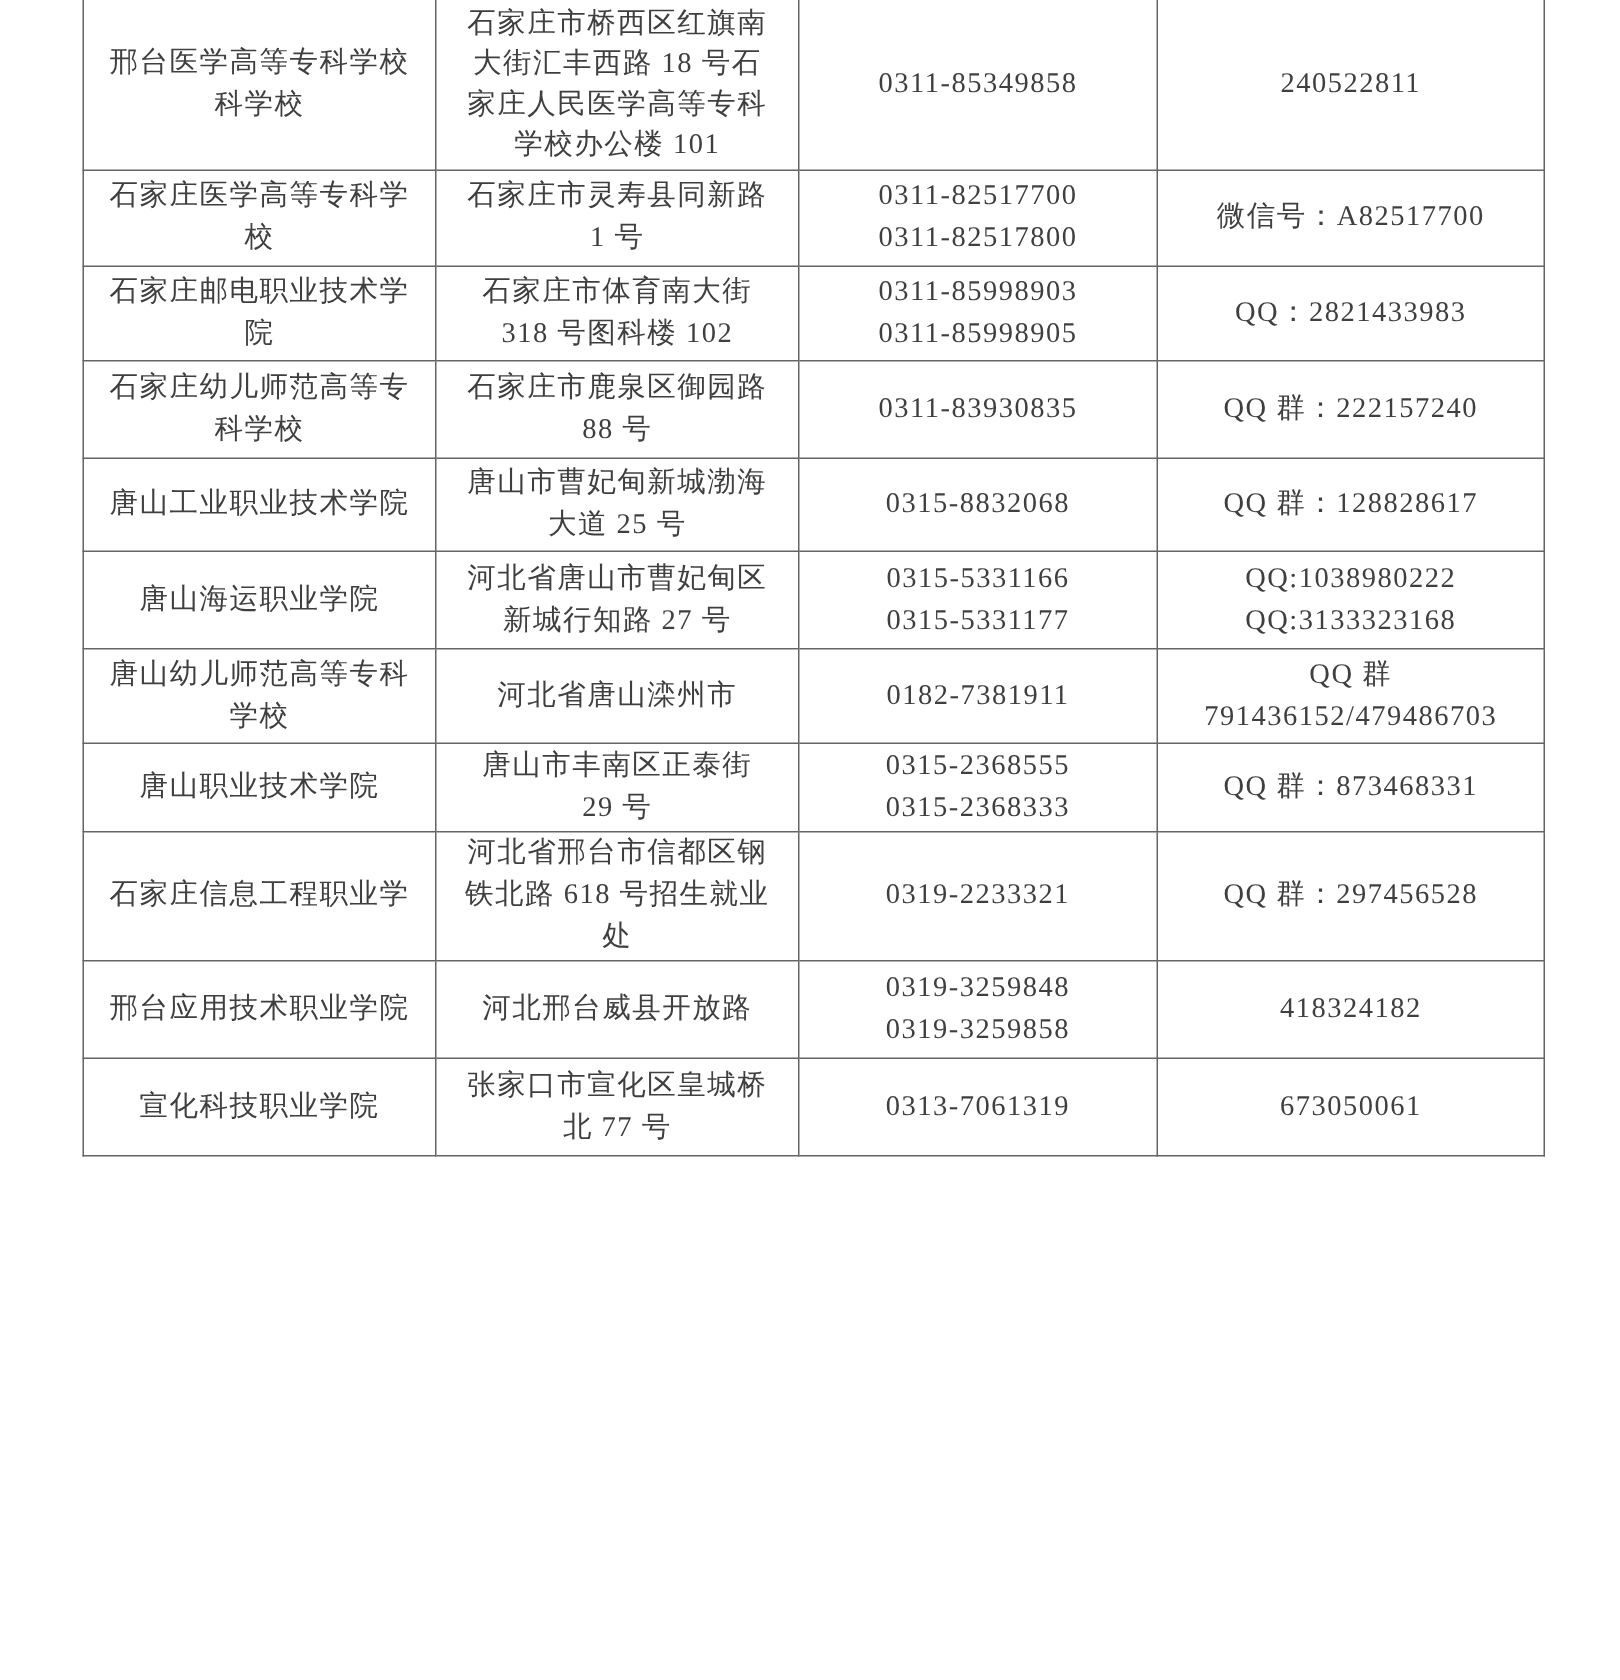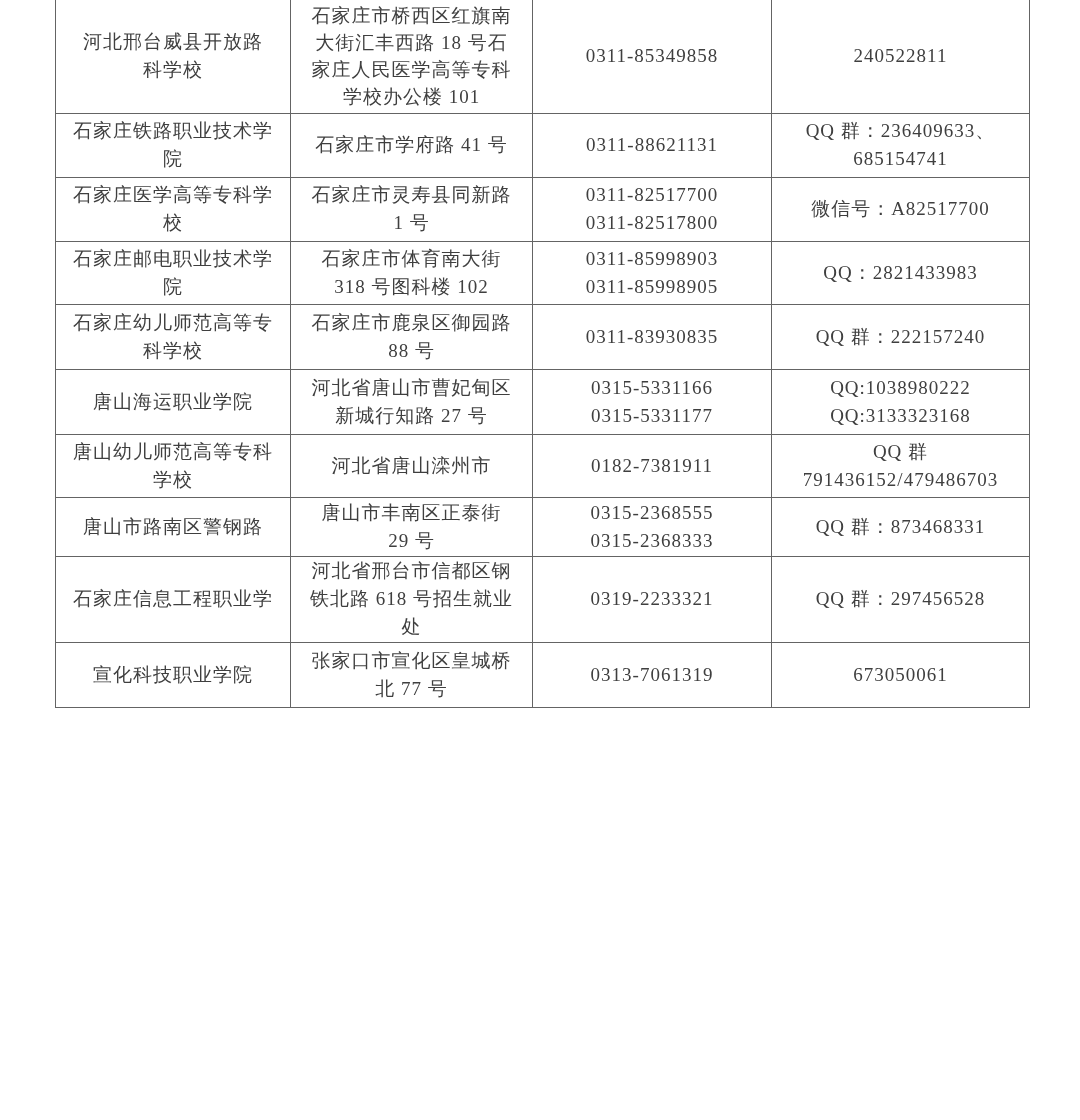--- a/index.html
+++ b/index.html
@@ -49,36 +49,28 @@
 <div class="page">
   <table class="contact-table">
     <colgroup>
       <col style="width:235px">
       <col style="width:242px">
       <col style="width:239px">
       <col style="width:258px">
     </colgroup>
     <tbody>
       <tr style="height:113px">
-        <td class="name">河北邢台威县开放路
+        <td class="name">邢台医学高等专科学校
 科学校</td>
         <td class="addr">石家庄市桥西区红旗南
 大街汇丰西路 18 号石
 家庄人民医学高等专科
 学校办公楼 101</td>
         <td class="phone">0311-85349858</td>
         <td class="contact">240522811</td>
-      </tr>
-      <tr style="height:64px">
-        <td class="name">石家庄铁路职业技术学
-院</td>
-        <td class="addr">石家庄市学府路 41 号</td>
-        <td class="phone">0311-88621131</td>
-        <td class="contact">QQ 群：236409633、
-685154741</td>
       </tr>
       <tr style="height:64px">
         <td class="name">石家庄医学高等专科学
 校</td>
         <td class="addr">石家庄市灵寿县同新路
 1 号</td>
         <td class="phone">0311-82517700
 0311-82517800</td>
         <td class="contact">微信号：A82517700</td>
       </tr>
@@ -92,54 +84,68 @@
         <td class="contact">QQ：2821433983</td>
       </tr>
       <tr style="height:65px">
         <td class="name">石家庄幼儿师范高等专
 科学校</td>
         <td class="addr">石家庄市鹿泉区御园路
 88 号</td>
         <td class="phone">0311-83930835</td>
         <td class="contact">QQ 群：222157240</td>
       </tr>
+      <tr style="height:62px">
+        <td class="name">唐山工业职业技术学院</td>
+        <td class="addr">唐山市曹妃甸新城渤海
+大道 25 号</td>
+        <td class="phone">0315-8832068</td>
+        <td class="contact">QQ 群：128828617</td>
+      </tr>
       <tr style="height:65px">
         <td class="name">唐山海运职业学院</td>
         <td class="addr">河北省唐山市曹妃甸区
 新城行知路 27 号</td>
         <td class="phone">0315-5331166
 0315-5331177</td>
         <td class="contact">QQ:1038980222
 QQ:3133323168</td>
       </tr>
       <tr style="height:63px">
         <td class="name">唐山幼儿师范高等专科
 学校</td>
         <td class="addr">河北省唐山滦州市</td>
         <td class="phone">0182-7381911</td>
         <td class="contact">QQ 群
 791436152/479486703</td>
       </tr>
       <tr style="height:59px">
-        <td class="name">唐山市路南区警钢路</td>
+        <td class="name">唐山职业技术学院</td>
         <td class="addr">唐山市丰南区正泰街
 29 号</td>
         <td class="phone">0315-2368555
 0315-2368333</td>
         <td class="contact">QQ 群：873468331</td>
       </tr>
       <tr style="height:86px">
         <td class="name">石家庄信息工程职业学</td>
         <td class="addr">河北省邢台市信都区钢
 铁北路 618 号招生就业
 处</td>
         <td class="phone">0319-2233321</td>
         <td class="contact">QQ 群：297456528</td>
       </tr>
       <tr style="height:65px">
+        <td class="name">邢台应用技术职业学院</td>
+        <td class="addr">河北邢台威县开放路</td>
+        <td class="phone">0319-3259848
+0319-3259858</td>
+        <td class="contact">418324182</td>
+      </tr>
+      <tr style="height:65px">
         <td class="name">宣化科技职业学院</td>
         <td class="addr">张家口市宣化区皇城桥
 北 77 号</td>
         <td class="phone">0313-7061319</td>
         <td class="contact">673050061</td>
       </tr>
     </tbody>
   </table>
 </div>
 

